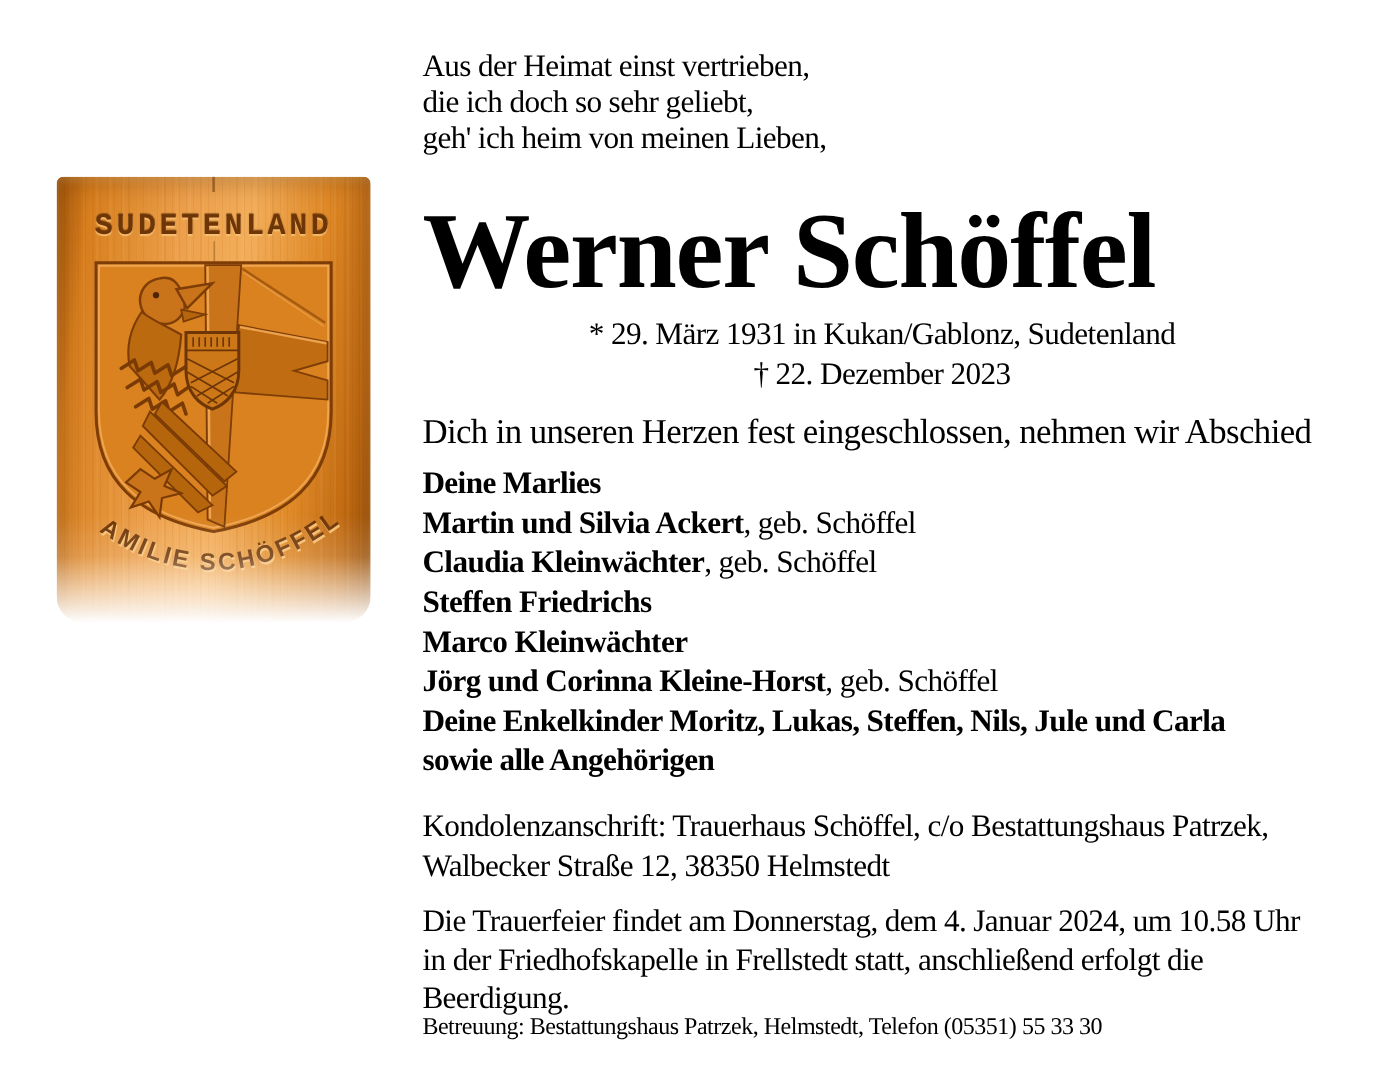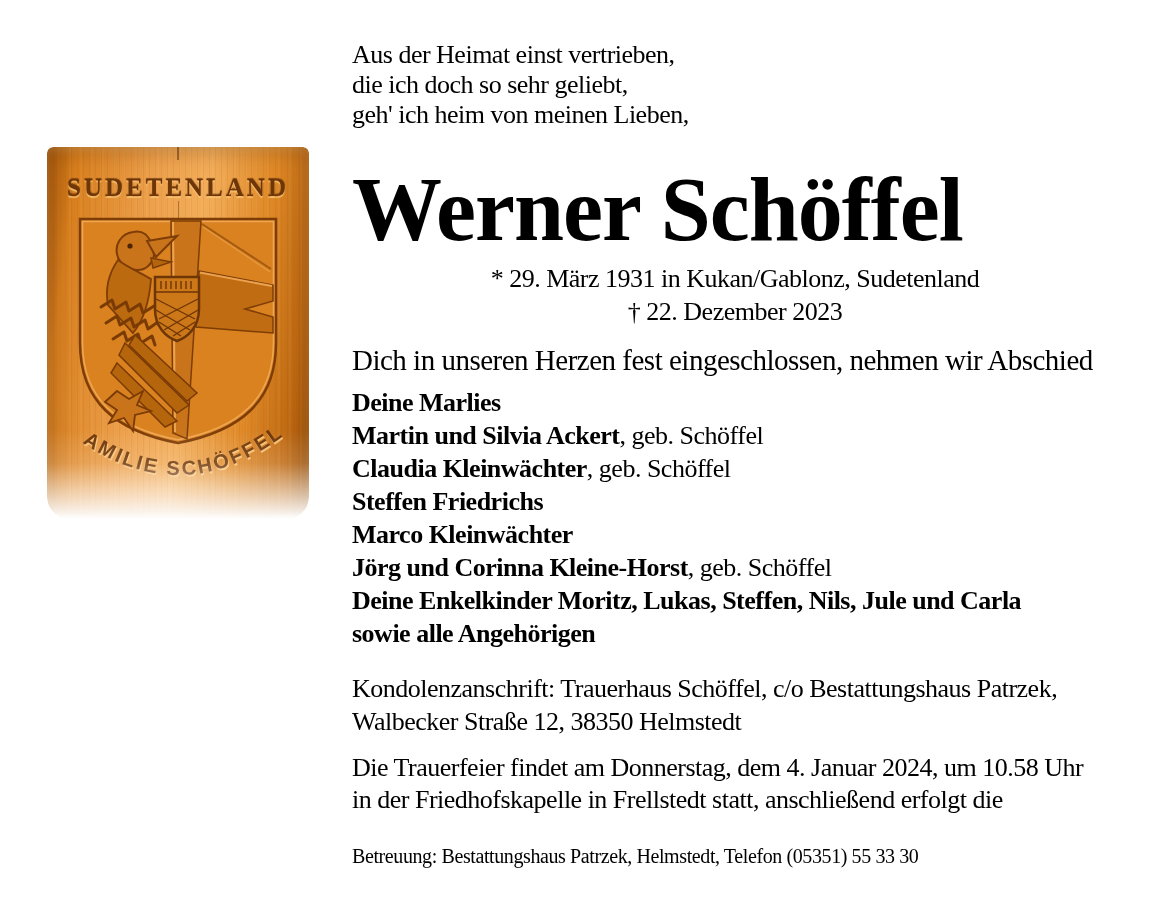--- a/index.html
+++ b/index.html
@@ -27,21 +27,21 @@
       repeating-linear-gradient(90deg, rgba(255,230,180,0.05) 0 2px, rgba(255,255,255,0) 2px 11px),
       linear-gradient(97deg, #a85808 0%, #d87f1e 10%, #eda04b 36%, #f3ad59 54%, #e08a28 74%, #c06a12 90%, #9c5206 100%);
     box-shadow: inset 0 0 24px rgba(96,44,0,0.5), inset 0 3px 8px rgba(255,220,160,0.35);
     -webkit-mask-image: linear-gradient(to bottom, #000 0%, #000 76%, rgba(0,0,0,0.85) 85%, rgba(0,0,0,0.35) 94%, transparent 100%);
     mask-image: linear-gradient(to bottom, #000 0%, #000 76%, rgba(0,0,0,0.85) 85%, rgba(0,0,0,0.35) 94%, transparent 100%);
   }
   .plaque-title {
     position: absolute;
     top: 27px; left: 0; right: 0;
     text-align: center;
-    font-family: Liberation Serif, serif;
+    font-family: Liberation Mono, monospace;
     font-weight: bold;
     font-size: 25px;
     letter-spacing: 3px;
     color: #6e3506;
     text-shadow: 0 2px 1px rgba(248,196,120,0.85), 0 -1px 1px rgba(70,30,0,0.65);
   }
   .crack-a { position: absolute; left: 130px; top: 0; width: 2px; height: 13px; background: rgba(85,40,0,0.5); }
   .crack-b { position: absolute; left: 131px; top: 54px; width: 1px; height: 18px; background: rgba(85,40,0,0.4); }
   .emblem-svg { position: absolute; left: 26px; top: 68px; width: 210px; height: 232px; }
   .arc-svg    { position: absolute; left: 0; top: 276px; width: 262px; height: 92px; }
@@ -182,17 +182,18 @@
   </div>
 
   <div class="col condolence">
     <div class="line">Kondolenzanschrift: Trauerhaus Schöffel, c/o Bestattungshaus Patrzek,</div>
     <div class="line">Walbecker Straße 12, 38350 Helmstedt</div>
   </div>
 
   <div class="col funeral">
     <div class="line">Die Trauerfeier findet am Donnerstag, dem 4. Januar 2024, um 10.58 Uhr</div>
     <div class="line">in der Friedhofskapelle in Frellstedt statt, anschließend erfolgt die</div>
+    <div class="line">Beerdigung.</div>
   </div>
 
   <div class="col footer line">Betreuung: Bestattungshaus Patrzek, Helmstedt, Telefon (05351) 55 33 30</div>
 
 </div>
 
 </body></html>

